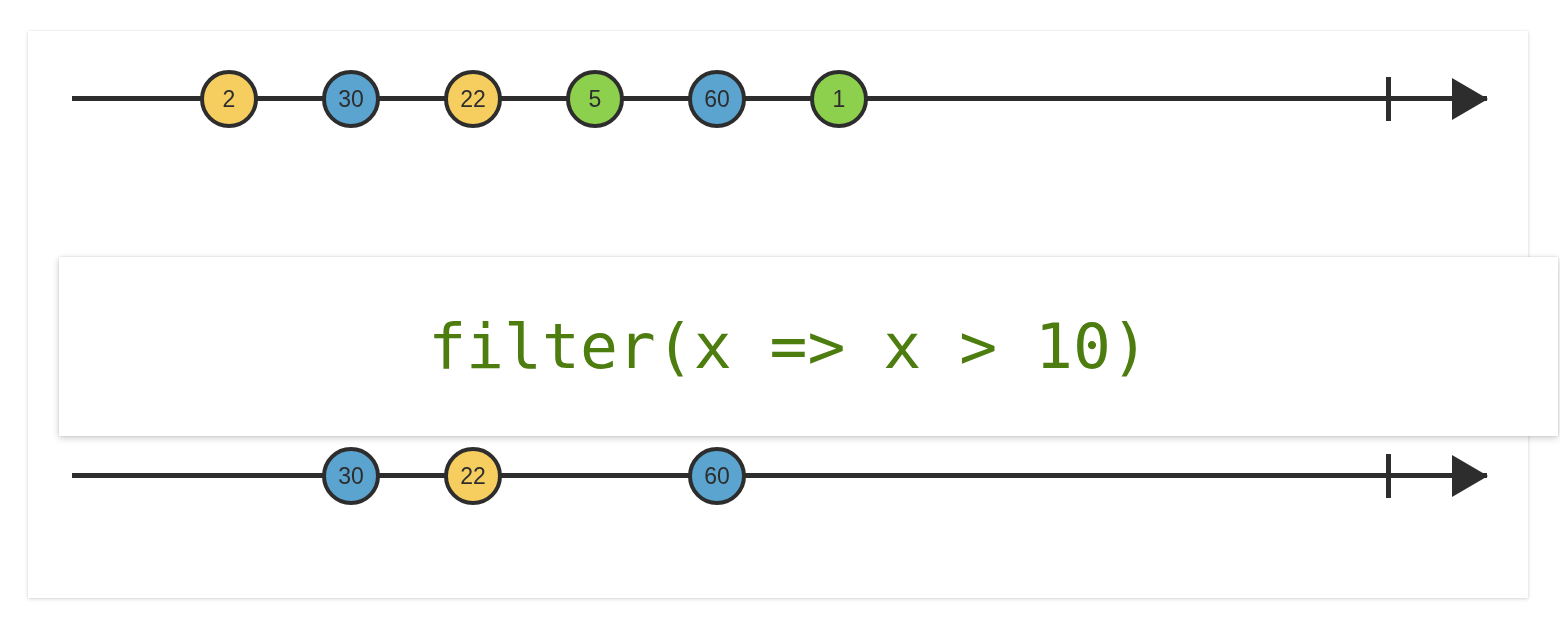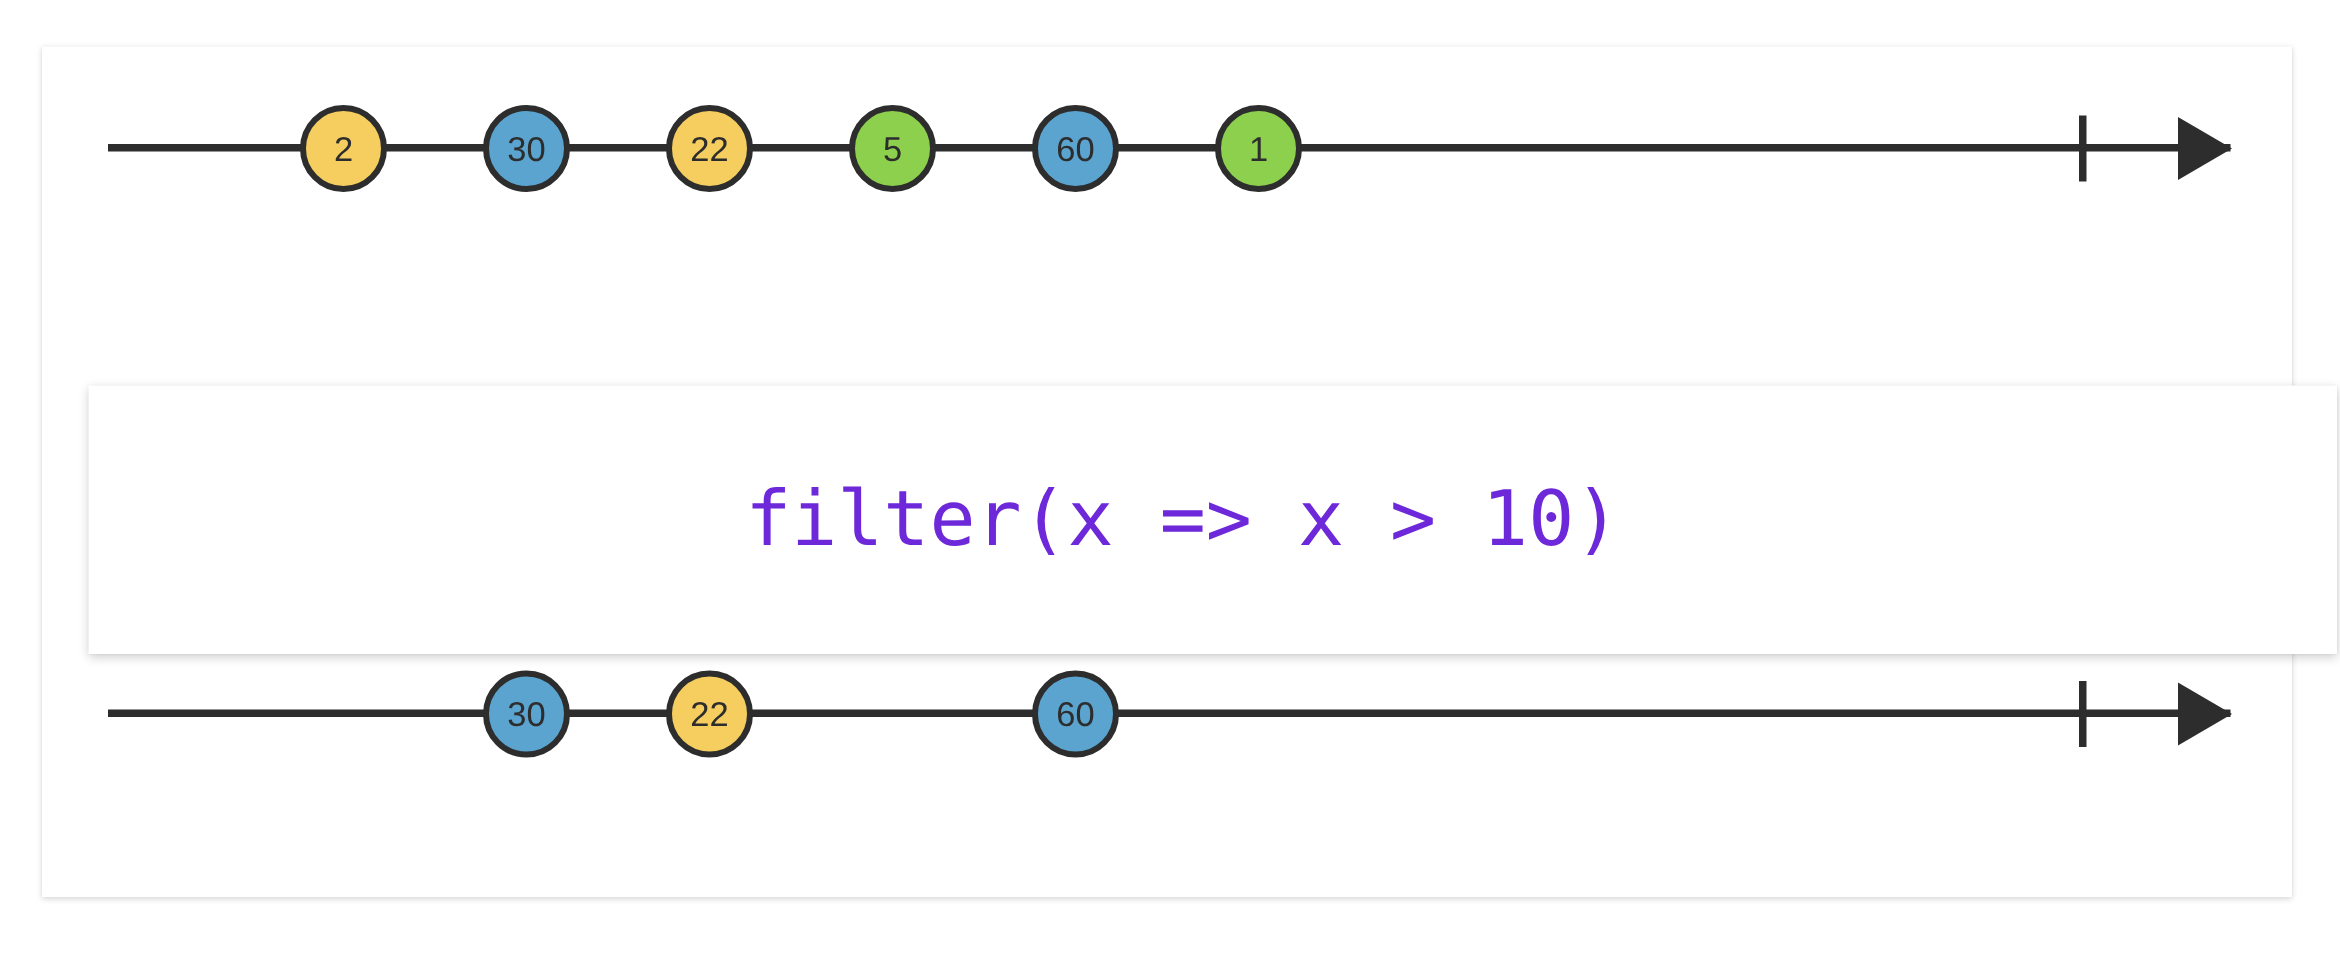--- a/index.html
+++ b/index.html
@@ -91,22 +91,22 @@
     width: 1499px;
     height: 179px;
     background: #ffffff;
     box-shadow: 0 2px 7px rgba(0,0,0,0.20), 0 0 2px rgba(0,0,0,0.12);
     display: flex;
     align-items: center;
     justify-content: center;
   }
   #operator-label {
     font-family: "DejaVu Sans Mono", monospace;
-    font-size: 51px;
-    color: #6d28d9;
+    font-size: 63px;
+    color: #4d7c0f;
     letter-spacing: 0px;
     white-space: pre;
     transform: translateX(-20px);
   }
 </style>
 </head>
 <body>
 
 <div id="marble-card">
 

